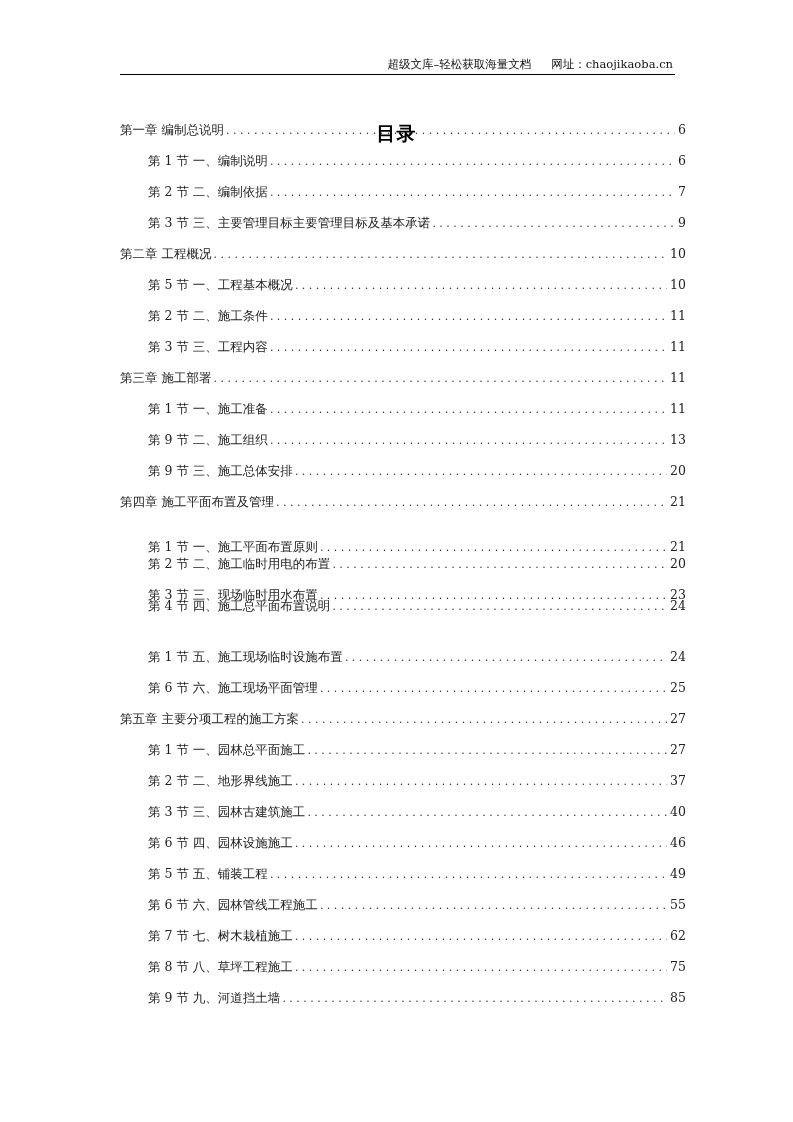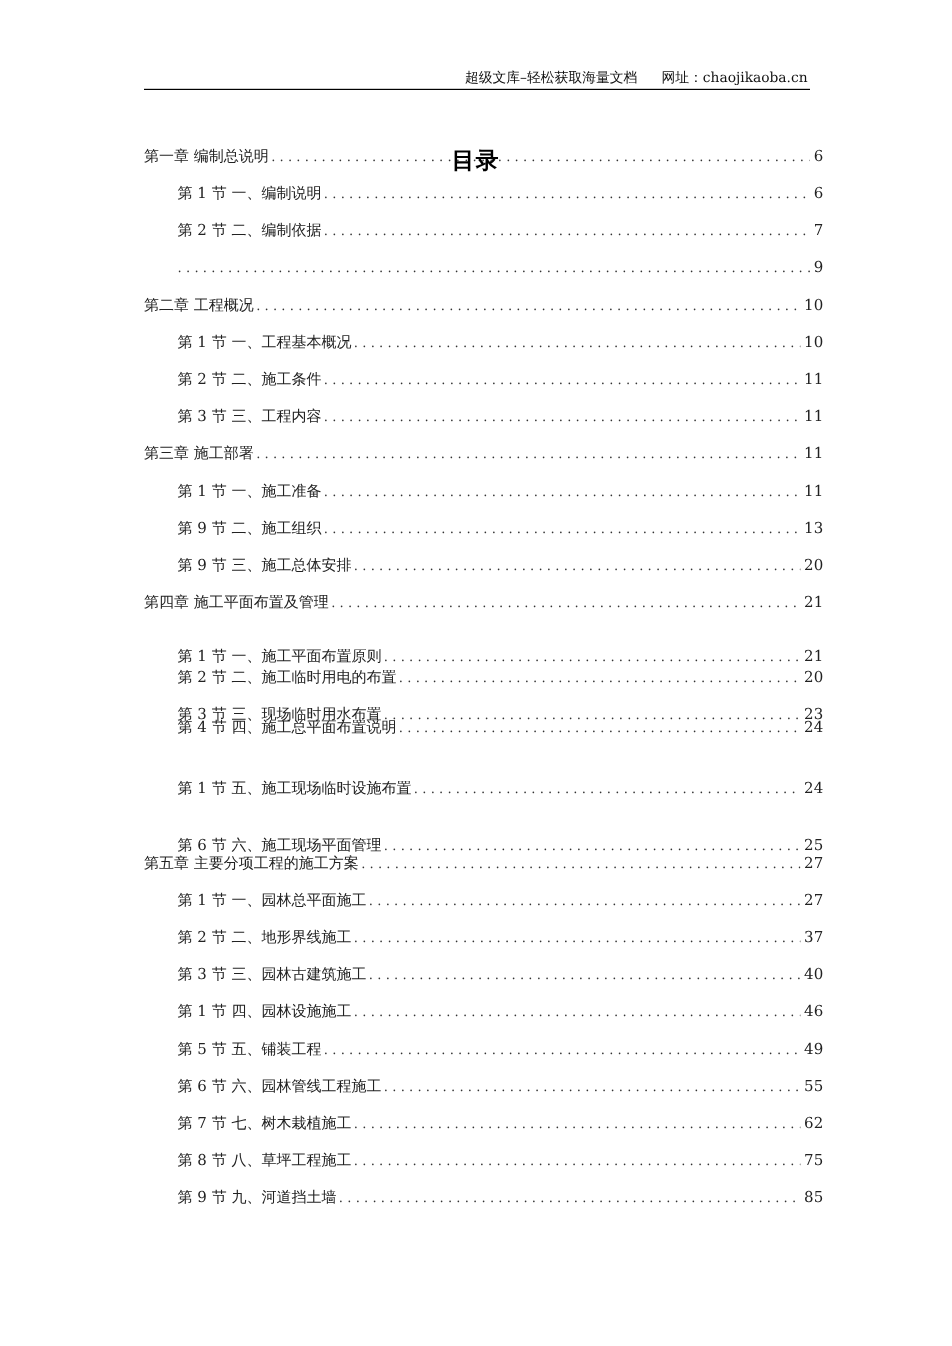--- a/index.html
+++ b/index.html
@@ -41,30 +41,31 @@
       <span class="label">第 1 节  一、编制说明</span>
       <span class="leader"></span>
       <span class="page">6</span>
     </div>
   <div class="row section" style="top:62px">
       <span class="label">第 2 节  二、编制依据</span>
       <span class="leader"></span>
       <span class="page">7</span>
     </div>
   <div class="row section" style="top:93px">
+      <span class="label">第 3 节  三、主要管理目标主要管理目标及基本承诺</span>
       <span class="leader"></span>
       <span class="page">9</span>
     </div>
   <div class="row chapter" style="top:124px">
       <span class="label">第二章  工程概况</span>
       <span class="leader"></span>
       <span class="page">10</span>
     </div>
   <div class="row section" style="top:155px">
-      <span class="label">第 1 节  一、工程基本概况</span>
+      <span class="label">第 5 节  一、工程基本概况</span>
       <span class="leader"></span>
       <span class="page">10</span>
     </div>
   <div class="row section" style="top:186px">
       <span class="label">第 2 节  二、施工条件</span>
       <span class="leader"></span>
       <span class="page">11</span>
     </div>
   <div class="row section" style="top:217px">
       <span class="label">第 3 节  三、工程内容</span>
@@ -114,21 +115,21 @@
   <div class="row section" style="top:476px">
       <span class="label">第 4 节  四、施工总平面布置说明</span>
       <span class="leader"></span>
       <span class="page">24</span>
     </div>
   <div class="row section" style="top:527px">
       <span class="label">第 1 节  五、施工现场临时设施布置</span>
       <span class="leader"></span>
       <span class="page">24</span>
     </div>
-  <div class="row section" style="top:574px">
+  <div class="row section" style="top:558px">
       <span class="label">第 6 节  六、施工现场平面管理</span>
       <span class="leader"></span>
       <span class="page">25</span>
     </div>
   <div class="row chapter" style="top:589px">
       <span class="label">第五章  主要分项工程的施工方案</span>
       <span class="leader"></span>
       <span class="page">27</span>
     </div>
   <div class="row section" style="top:620px">
@@ -140,21 +141,21 @@
       <span class="label">第 2 节  二、地形界线施工</span>
       <span class="leader"></span>
       <span class="page">37</span>
     </div>
   <div class="row section" style="top:682px">
       <span class="label">第 3 节  三、园林古建筑施工</span>
       <span class="leader"></span>
       <span class="page">40</span>
     </div>
   <div class="row section" style="top:713px">
-      <span class="label">第 1 节  四、园林设施施工</span>
+      <span class="label">第 6 节  四、园林设施施工</span>
       <span class="leader"></span>
       <span class="page">46</span>
     </div>
   <div class="row section" style="top:744px">
       <span class="label">第 5 节  五、铺装工程</span>
       <span class="leader"></span>
       <span class="page">49</span>
     </div>
   <div class="row section" style="top:775px">
       <span class="label">第 6 节  六、园林管线工程施工</span>

